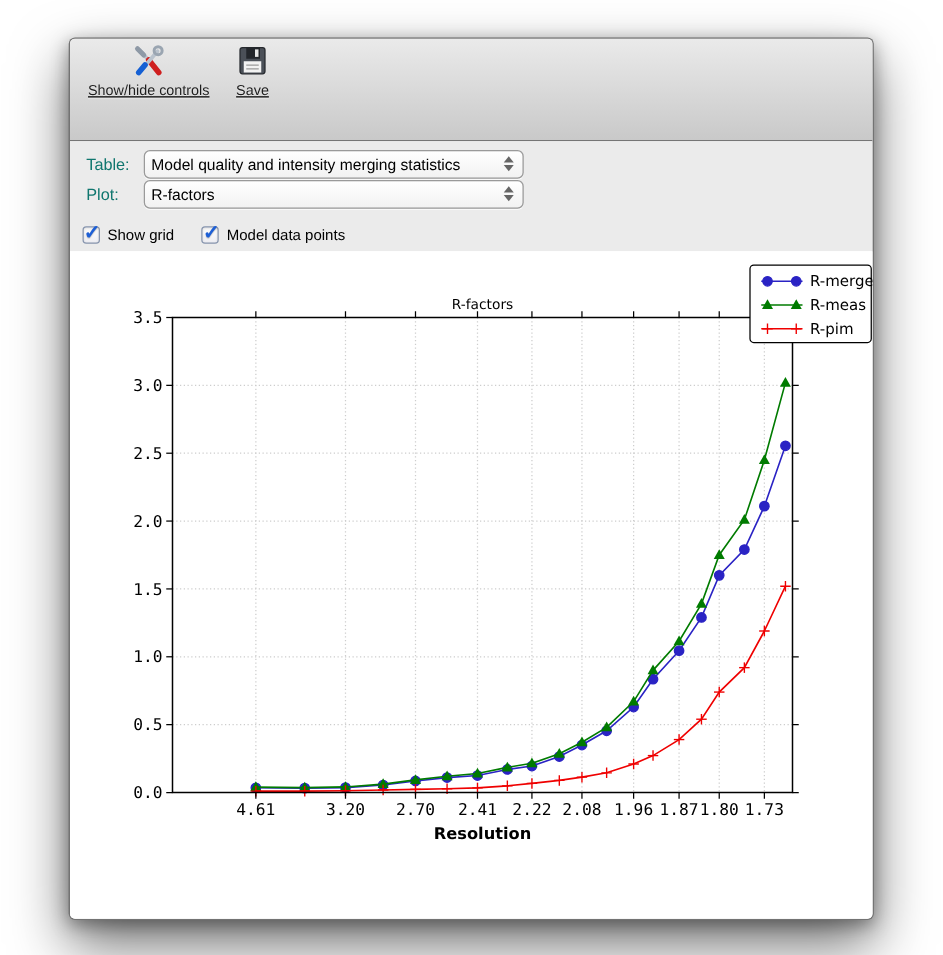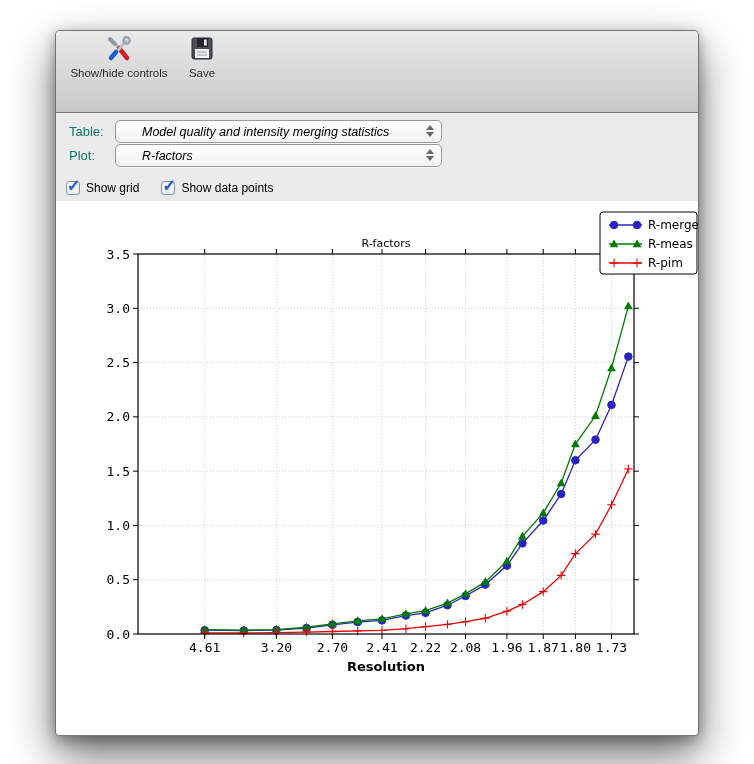--- a/index.html
+++ b/index.html
@@ -12,31 +12,31 @@
   }
   .chrome { position:relative; height:82px; background:linear-gradient(#eaeaea, #c9c9c9); border-bottom:1px solid #757575; }
   .titlebar { position:relative; height:26px; }
   .title { position:absolute; left:0; right:0; top:6px; text-align:center; font-size:13px; color:#2e2e2e; text-shadow:0 1px 0 rgba(255,255,255,0.6); }
   .lights { position:absolute; left:12px; top:8px; display:flex; gap:9px; }
   .light { width:12px; height:12px; border-radius:50%; border:1px solid rgba(0,0,0,0.25); box-shadow:inset 0 1px 1px rgba(255,255,255,0.5); }
   .light.red { background:radial-gradient(circle at 35% 30%, #ff8a80, #e8463a); }
   .light.yellow { background:radial-gradient(circle at 35% 30%, #ffe9a8, #f0b438); }
   .light.green { background:radial-gradient(circle at 35% 30%, #b5f0a0, #4fc23e); }
   .toolbar { position:relative; height:56px; }
-  .toolbtn { position:absolute; top:2px; display:flex; flex-direction:column; align-items:center; cursor:default; }
+  .toolbtn { position:absolute; top:2px; display:flex; flex-direction:column; align-items:center; cursor:default;text-decoration:underline; }
   .toolbtn .ticon { height:32px; display:flex; align-items:center; justify-content:center; }
   .toolbtn .tlabel { font-size:11.5px; color:#1d1d1d; margin-top:2px; text-shadow:0 1px 0 rgba(255,255,255,0.5); }
   #btn-controls { left:8px; width:110px; }
   #btn-save { left:122px; width:48px;text-align:center; }
   .panel { position:relative; height:88px; background:#ebebeb; }
   .row { position:absolute; left:13px; display:flex; align-items:center; }
   .ctl-label { font-size:13px; color:#0f766e; width:46px; }
-  .dropdown { position:relative; width:327px; height:23px; background:linear-gradient(#ffffff,#f2f2f2);
+  .dropdown { position:relative; width:304px; height:23px; background:linear-gradient(#ffffff,#f2f2f2);
     border:1px solid #9a9a9a; border-radius:5px; box-shadow:0 1px 0 rgba(255,255,255,0.7);
-    display:flex; align-items:center; padding:0 22px 0 26px;font-style:italic; }
+    display:flex; align-items:center; padding:0 22px 0 5px; }
   .dd-text { font-size:12.5px; color:#000; white-space:nowrap; overflow:hidden; }
   .stepper { position:absolute; right:7px; top:4px; display:flex; flex-direction:column; gap:2px; }
   .arrow-up { width:0; height:0; border-left:4px solid transparent; border-right:4px solid transparent; border-bottom:5px solid #666; }
   .arrow-down { width:0; height:0; border-left:4px solid transparent; border-right:4px solid transparent; border-top:5px solid #666; }
   .cb { display:flex; align-items:center; margin-right:22px; }
   .cbbox { position:relative; width:14px; height:14px; border:1px solid #8694ad; border-radius:3px;
     background:linear-gradient(#ffffff,#ededf2); margin-right:6px; box-shadow:inset 0 1px 2px rgba(0,0,0,0.12); }
   .tick { position:absolute; left:0px; top:-6px; font-size:16px; font-weight:bold; color:#1d5fd6; text-shadow:0 1px 1px rgba(0,0,0,0.25); }
   .cblabel { font-size:12px; color:#000; }
   .canvas { position:relative; width:644px; height:536px; background:#ffffff; }
@@ -103,21 +103,21 @@
       <label class="cb">
         <span class="cbbox">
             <span class="tick">✓</span>
           </span>
         <span class="cblabel">Show grid</span>
       </label>
       <label class="cb">
         <span class="cbbox">
             <span class="tick">✓</span>
           </span>
-        <span class="cblabel">Show data points</span>
+        <span class="cblabel">Model data points</span>
       </label>
     </div>
   </div>
 
   <div class="canvas">
     <svg id="chart" width="644" height="536" viewBox="0 0 644 536">
         <g>
           <line x1="82" y1="378.7142857142857" x2="578" y2="378.7142857142857" stroke="#cdcdcd" stroke-width="1" stroke-dasharray="1 2"></line>
           <line x1="82" y1="324.42857142857144" x2="578" y2="324.42857142857144" stroke="#cdcdcd" stroke-width="1" stroke-dasharray="1 2"></line>
           <line x1="82" y1="270.1428571428571" x2="578" y2="270.1428571428571" stroke="#cdcdcd" stroke-width="1" stroke-dasharray="1 2"></line>

